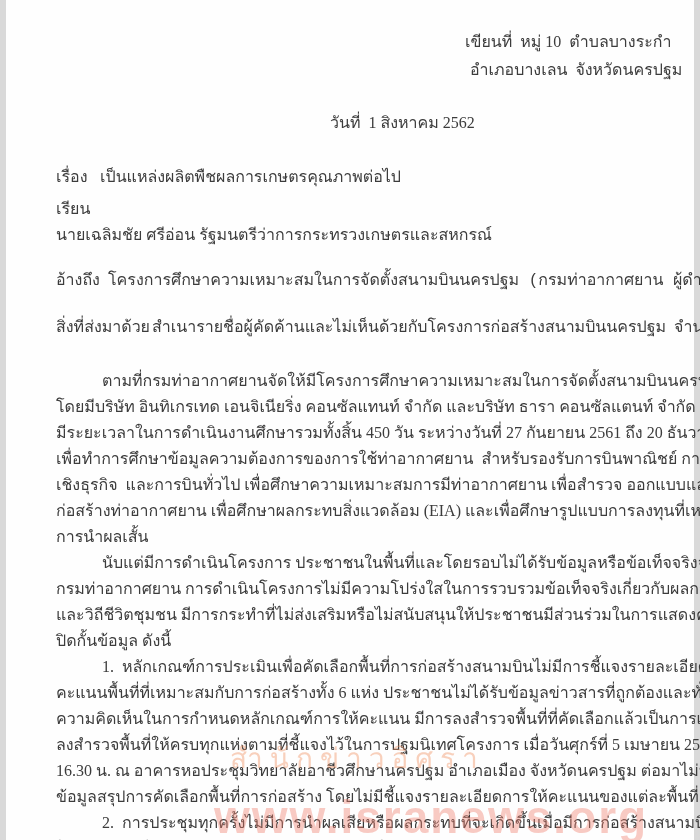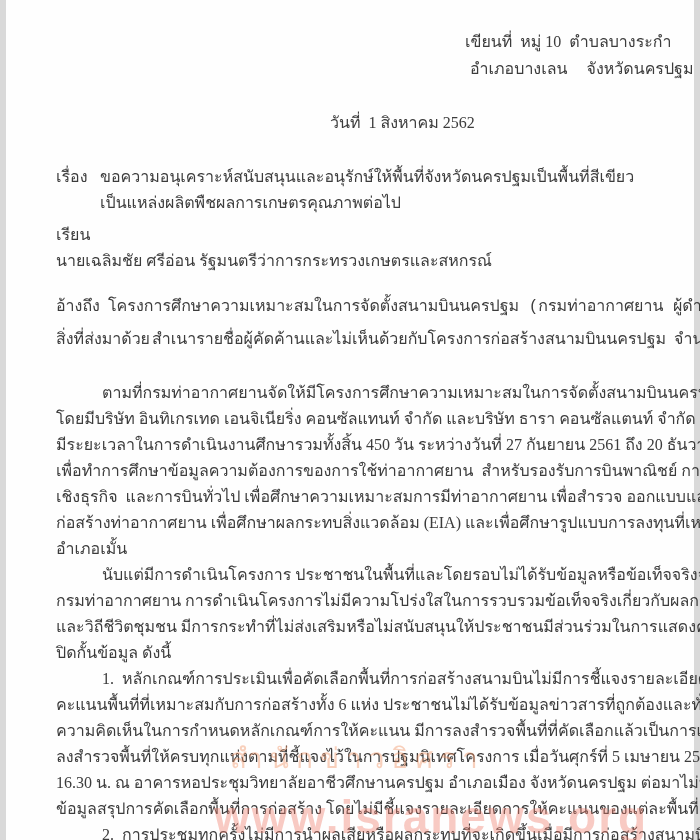--- a/index.html
+++ b/index.html
@@ -16,29 +16,29 @@
   .edge-right { right: 0; }
 
   .content {
     position: absolute; left: 56px; top: 28px; width: 590px;
     font-size: 16px; line-height: 26px;
   }
   .line, .lbl, .txt { white-space: pre; }
 
   .place-block { line-height: 28px; }
   .place-line1 { margin-left: 409px; }
-  .place-line2 { margin-left: 414px; font-family: Liberation Mono, monospace; }
+  .place-line2 { margin-left: 414px; }
 
   .date-line { margin-top: 26px; margin-left: 274px; }
 
   .row { display: flex; }
   .row-subject   { margin-top: 28px; }
   .row-to        { margin-top: 6px; flex-direction: column;  }
   .row-reference { margin-top: 20px; font-family: Liberation Mono, monospace;  }
-  .row-enclosure { margin-top: 6px;  }
+  .row-enclosure { margin-top: 20px;  }
   .lbl-sm { min-width: 44px; }
   .lbl-md { min-width: 52px; }
   .lbl-lg { min-width: 96px; }
 
   .body-block { margin-top: 28px; }
   .indent { text-indent: 46px; }
 
   .wm { position: absolute; pointer-events: none; font-family: "Liberation Sans", sans-serif; }
   .wm-thai {
     left: 230px; top: 736px;
@@ -62,21 +62,20 @@
   <div class="place-block">
     <div class="line place-line1">เขียนที่  หมู่ 10  ตำบลบางระกำ</div>
     <div class="line place-line2">อำเภอบางเลน  จังหวัดนครปฐม</div>
   </div>
 
   <div class="line date-line">วันที่  1 สิงหาคม 2562</div>
 
   <div class="row row-subject">
     <div class="lbl lbl-sm">เรื่อง</div>
     <div>
-      <div class="line">ขอความอนุเคราะห์สนับสนุนและอนุรักษ์ให้พื้นที่จังหวัดนครปฐมเป็นพื้นที่สีเขียว</div>
       <div class="line">เป็นแหล่งผลิตพืชผลการเกษตรคุณภาพต่อไป</div>
     </div>
   </div>
 
   <div class="row row-to">
     <div class="lbl lbl-sm">เรียน</div>
     <div class="txt">นายเฉลิมชัย ศรีอ่อน รัฐมนตรีว่าการกระทรวงเกษตรและสหกรณ์</div>
   </div>
 
   <div class="row row-reference">
@@ -91,21 +90,21 @@
 
   <div class="body-block">
 
     <div>
       <div class="line indent">ตามที่กรมท่าอากาศยานจัดให้มีโครงการศึกษาความเหมาะสมในการจัดตั้งสนามบินนครปฐม</div>
       <div class="line">โดยมีบริษัท อินทิเกรเทด เอนจิเนียริ่ง คอนซัลแทนท์ จำกัด และบริษัท ธารา คอนซัลแตนท์ จำกัด เป็นคู่สัญญา</div>
       <div class="line">มีระยะเวลาในการดำเนินงานศึกษารวมทั้งสิ้น 450 วัน ระหว่างวันที่ 27 กันยายน 2561 ถึง 20 ธันวาคม 2562</div>
       <div class="line">เพื่อทำการศึกษาข้อมูลความต้องการของการใช้ท่าอากาศยาน  สำหรับรองรับการบินพาณิชย์ การบิน</div>
       <div class="line">เชิงธุรกิจ  และการบินทั่วไป เพื่อศึกษาความเหมาะสมการมีท่าอากาศยาน เพื่อสำรวจ ออกแบบและจัดทำแบบ</div>
       <div class="line">ก่อสร้างท่าอากาศยาน เพื่อศึกษาผลกระทบสิ่งแวดล้อม (EIA) และเพื่อศึกษารูปแบบการลงทุนที่เหมาะสมของ</div>
-      <div class="line">อำเภอเมั้น</div>
+      <div class="line">การนำผลเสั้น</div>
     </div>
 
     <div>
       <div class="line indent">นับแต่มีการดำเนินโครงการ ประชาชนในพื้นที่และโดยรอบไม่ได้รับข้อมูลหรือข้อเท็จจริงจาก</div>
       <div class="line">กรมท่าอากาศยาน การดำเนินโครงการไม่มีความโปร่งใสในการรวบรวมข้อเท็จจริงเกี่ยวกับผลกระทบสิ่งแวดล้อม</div>
       <div class="line">และวิถีชีวิตชุมชน มีการกระทำที่ไม่ส่งเสริมหรือไม่สนับสนุนให้ประชาชนมีส่วนร่วมในการแสดงความคิดเห็นและ</div>
       <div class="line">ปิดกั้นข้อมูล ดังนี้</div>
     </div>
 
     <div>

